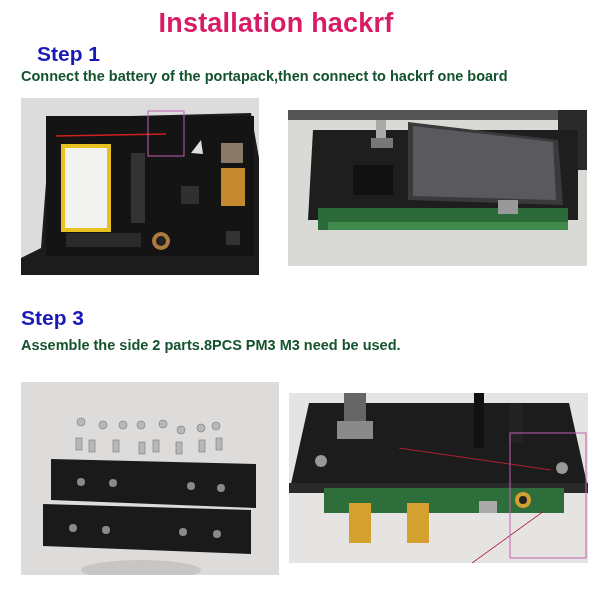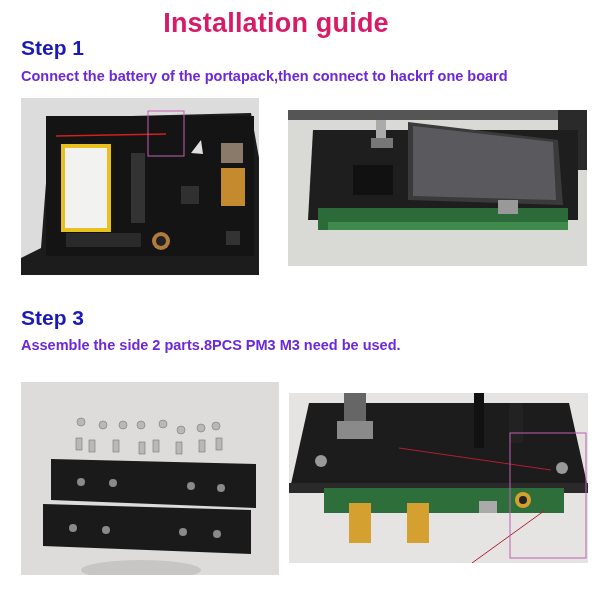--- a/index.html
+++ b/index.html
@@ -1,28 +1,28 @@
 <!DOCTYPE html>
 <html><head>
   <meta charset="utf-8">
   <style>
     html, body { margin: 0; padding: 0; }
     body { width: 600px; height: 600px; background: #ffffff; position: relative; overflow: hidden; font-family: "Liberation Sans", sans-serif; }
     .title { position: absolute; left: 0; width: 552px; top: 8px; text-align: center; color: #d81b66; font-size: 27px; font-weight: bold; letter-spacing: 0.2px; }
     .step { position: absolute; left: 21px; color: #1a1ab8; font-size: 21px; font-weight: bold; }
-    .desc { position: absolute; left: 21px; color: #6d28d9; font-size: 14.5px; font-weight: bold; }
+    .desc { position: absolute; left: 21px; color: #14532d; font-size: 14.5px; font-weight: bold; }
     .photo { position: absolute; overflow: hidden; }
     .photo svg { display: block; width: 100%; height: 100%; }
   </style>
 </head>
 <body>
 
-<div class="title">Installation guide</div>
+<div class="title">Installation hackrf</div>
 
-<div class="step" style="top:36px;">Step 1</div>
+<div class="step" style="top:42px;margin-left:16px;">Step 1</div>
 <div class="desc" style="top:68px;">Connect the battery of the portapack,then connect to hackrf one board</div>
 
 <div class="photo" style="left:21px; top:98px; width:238px; height:177px;">
   <svg viewBox="0 0 238 177" preserveAspectRatio="none">
     <rect width="238" height="177" fill="#dcdcdc"></rect>
     <path d="M30 20 L230 15 L238 60 L238 177 L0 177 L0 160 L20 150 Z" fill="#1c1c1c"></path>
     <rect x="25" y="18" width="208" height="140" fill="#141414"></rect>
     <rect x="40" y="46" width="50" height="88" fill="#e8c020"></rect>
     <rect x="44" y="50" width="42" height="80" fill="#f2f2f0"></rect>
     <rect x="110" y="55" width="14" height="70" fill="#333"></rect>

